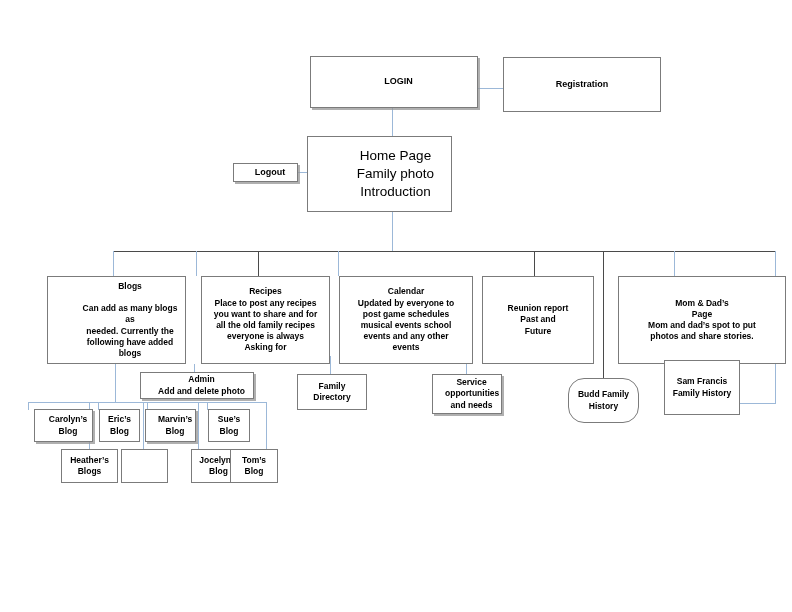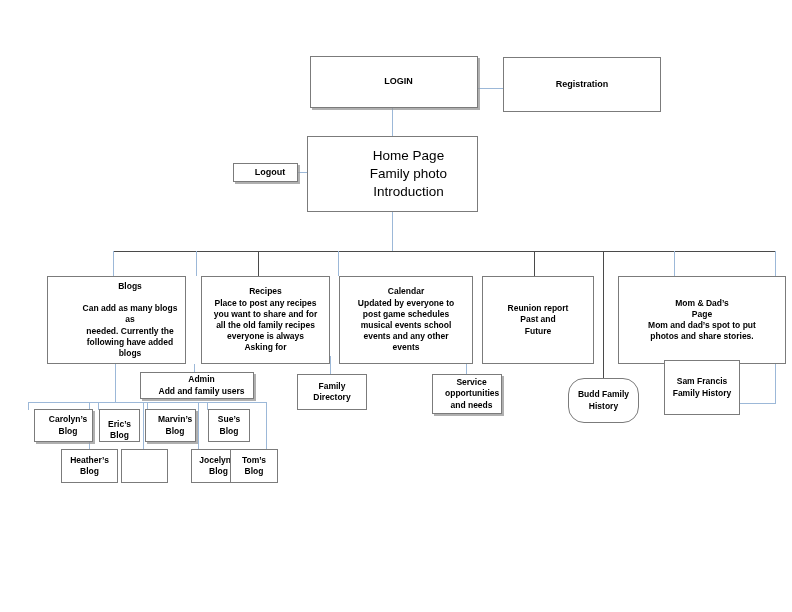--- a/index.html
+++ b/index.html
@@ -130,21 +130,21 @@
   </div>
 
   <div class="node" style="left:503px; top:48px; width:158px; height:55px;margin-top:9px;">
     <span class="txt b9">Registration</span>
   </div>
 
   <div class="node shadow" style="left:233px; top:163px; width:65px; height:19px;">
     <span class="txt b9">Logout</span>
   </div>
 
-  <div class="node" style="left:307px; top:136px; width:171px; height:76px;padding-left:32px;">
+  <div class="node" style="left:307px; top:136px; width:145px; height:76px;padding-left:32px;">
     <span class="txt big">Home Page
 Family photo
 Introduction</span>
   </div>
 
   <div class="node" style="left:47px; top:276px; width:139px; height:88px;padding-left:27px;">
     <span class="txt b">Blogs
 
 Can add as many blogs as
 needed. Currently the
@@ -177,21 +177,21 @@
 
   <div class="node" style="left:618px; top:276px; width:168px; height:88px;">
     <span class="txt b">Mom &amp; Dad’s
 Page
 Mom and dad’s spot to put
 photos and share stories.</span>
   </div>
 
   <div class="node shadow" style="left:140px; top:372px; width:114px; height:27px;">
     <span class="txt b">Admin
-Add and family users</span>
+Add and delete photo</span>
   </div>
 
   <div class="node" style="left:297px; top:374px; width:70px; height:36px;">
     <span class="txt b">Family
 Directory</span>
   </div>
 
   <div class="node shadow" style="left:432px; top:374px; width:70px; height:40px;">
     <span class="txt b">Service
 opportunities
@@ -206,38 +206,38 @@
   <div class="node" style="left:664px; top:360px; width:76px; height:55px;">
     <span class="txt b">Sam Francis
 Family History</span>
   </div>
 
   <div class="node shadow" style="left:34px; top:409px; width:59px; height:33px;">
     <span class="txt b">Carolyn’s
 Blog</span>
   </div>
 
-  <div class="node" style="left:99px; top:409px; width:41px; height:33px;align-items:flex-end;">
+  <div class="node" style="left:99px; top:409px; width:41px; height:33px;">
     <span class="txt b">Eric’s
 Blog</span>
   </div>
 
   <div class="node shadow" style="left:145px; top:409px; width:51px; height:33px;">
     <span class="txt b">Marvin’s
 Blog</span>
   </div>
 
   <div class="node" style="left:208px; top:409px; width:42px; height:33px;">
     <span class="txt b">Sue’s
 Blog</span>
   </div>
 
   <div class="node" style="left:61px; top:449px; width:57px; height:34px;">
     <span class="txt b">Heather’s
-Blog</span>
+Blogs</span>
   </div>
 
   <div class="node" style="left:121px; top:449px; width:47px; height:34px;">
     <span class="txt b"></span>
   </div>
 
   <div class="node" style="left:171px; top:449px; width:55px; height:34px;margin-left:20px;">
     <span class="txt b">Jocelyn’s
 Blog</span>
   </div>

